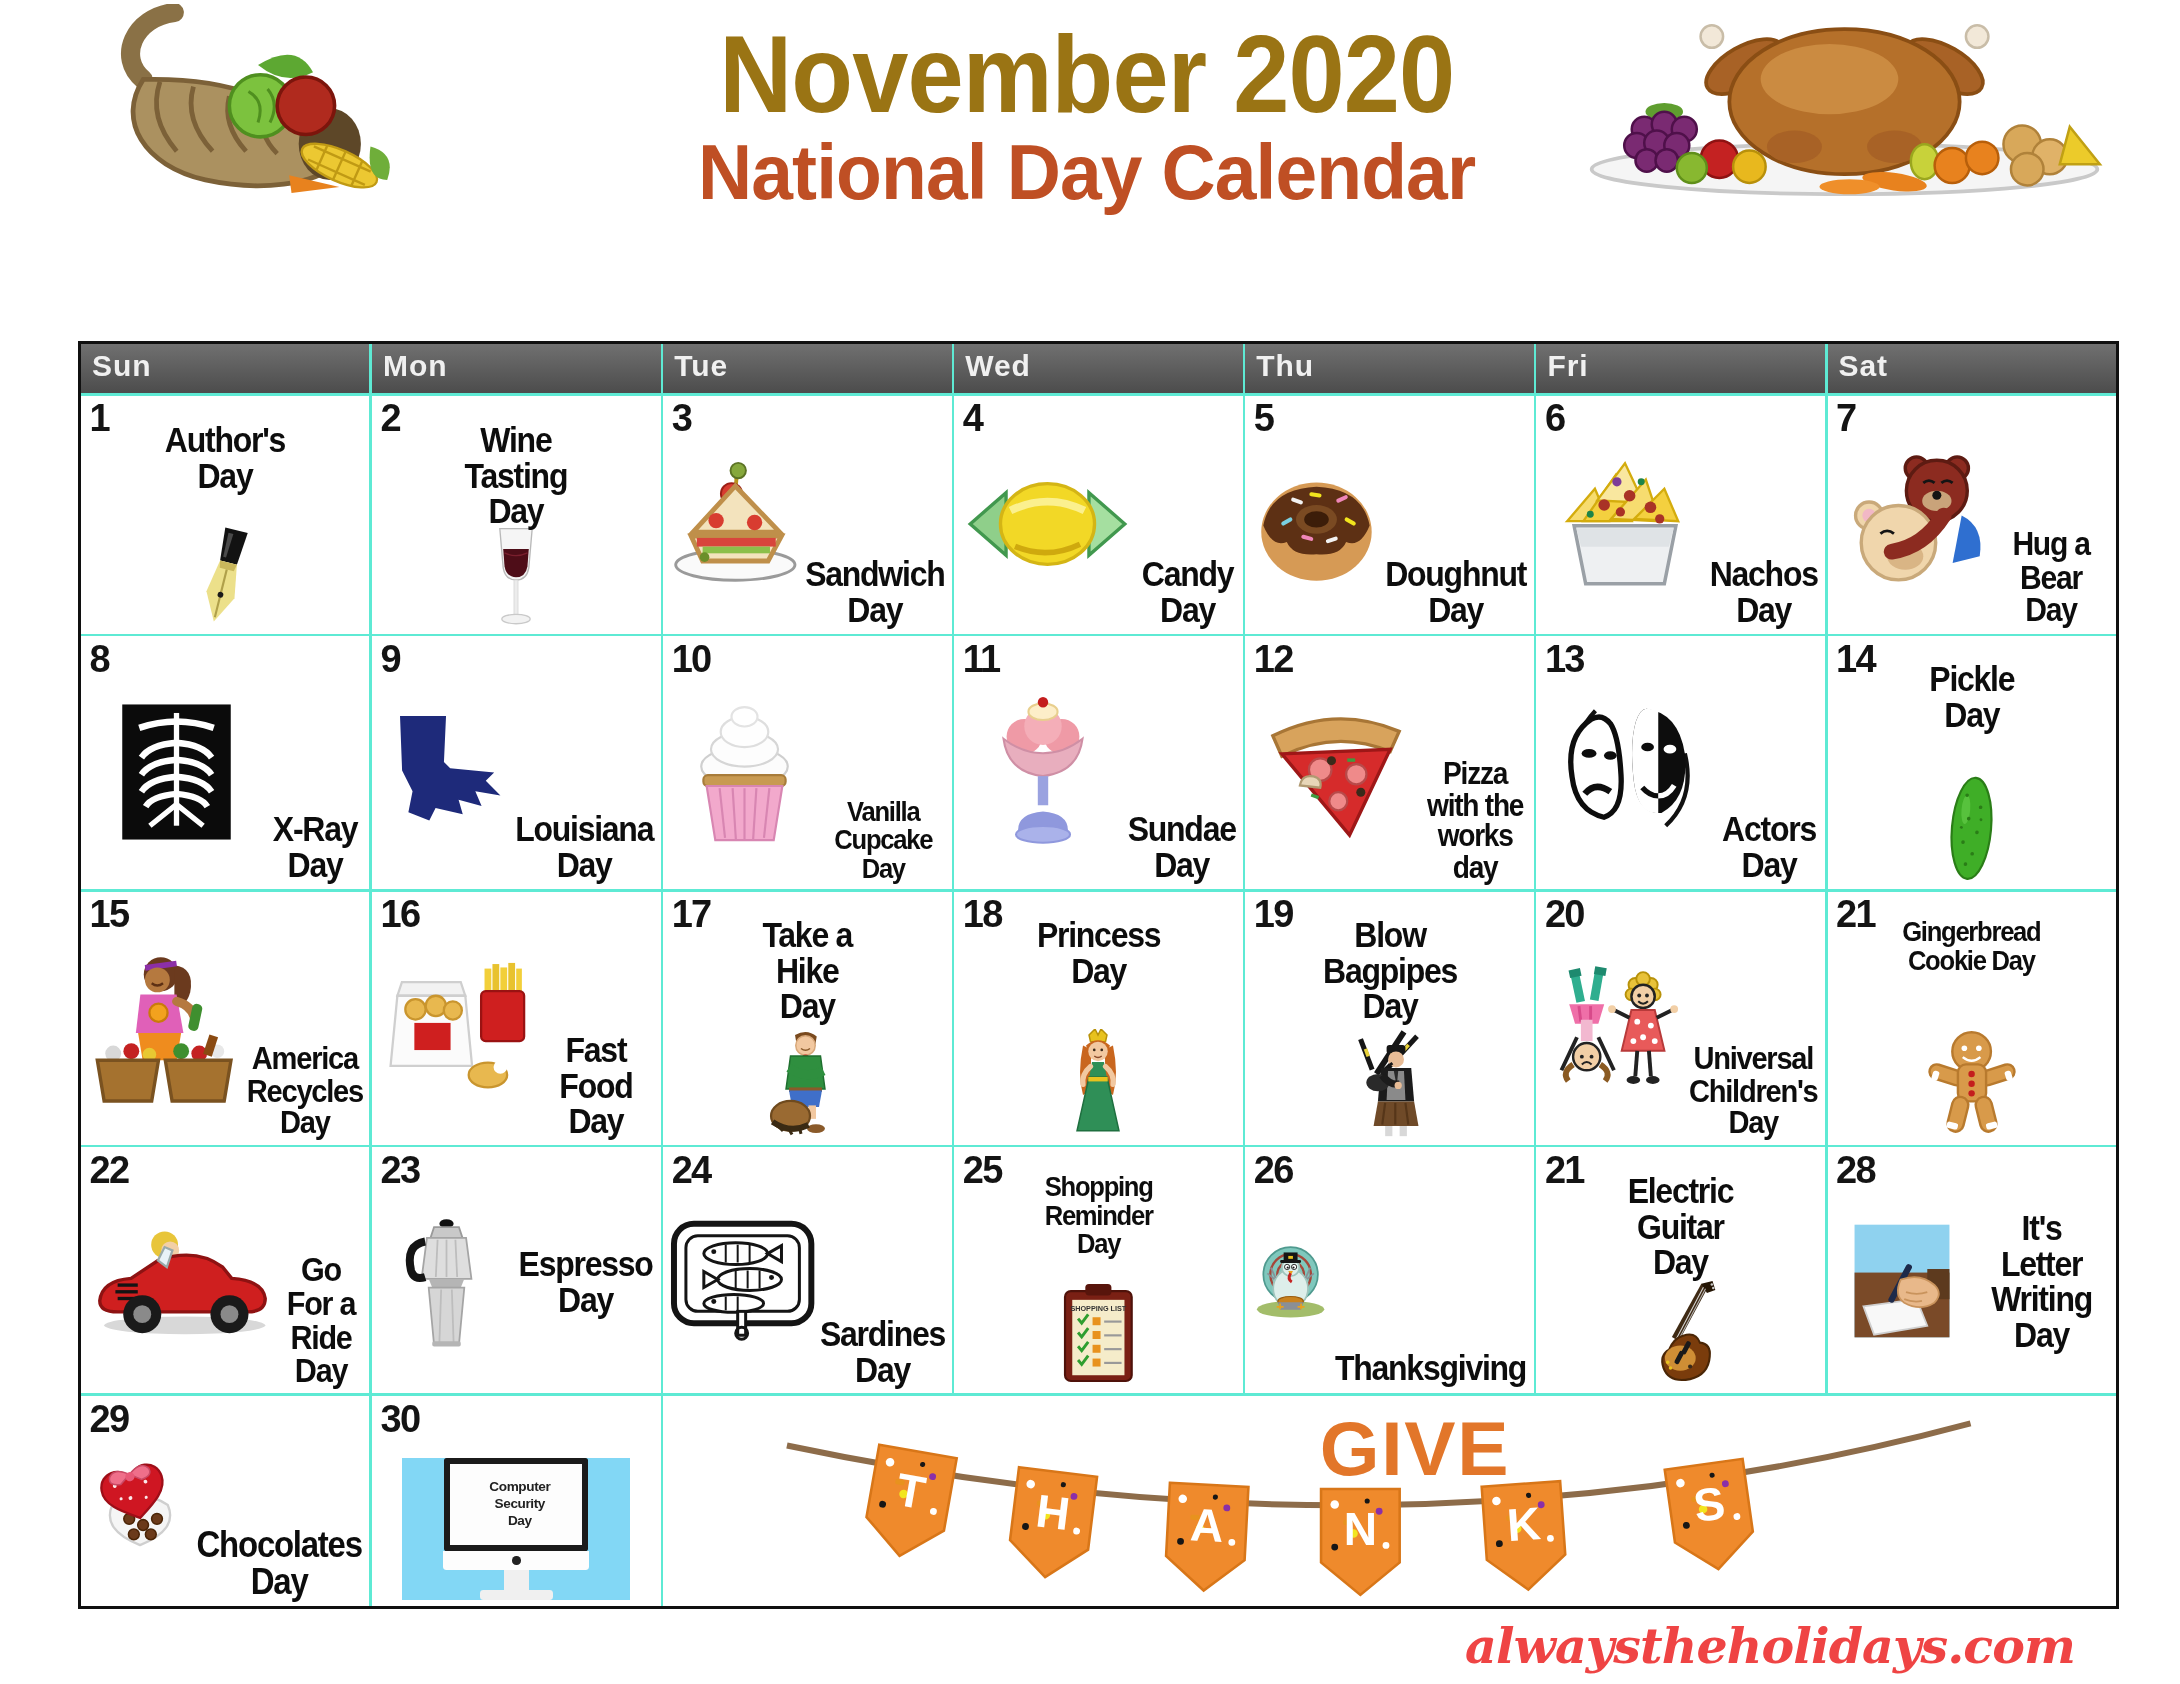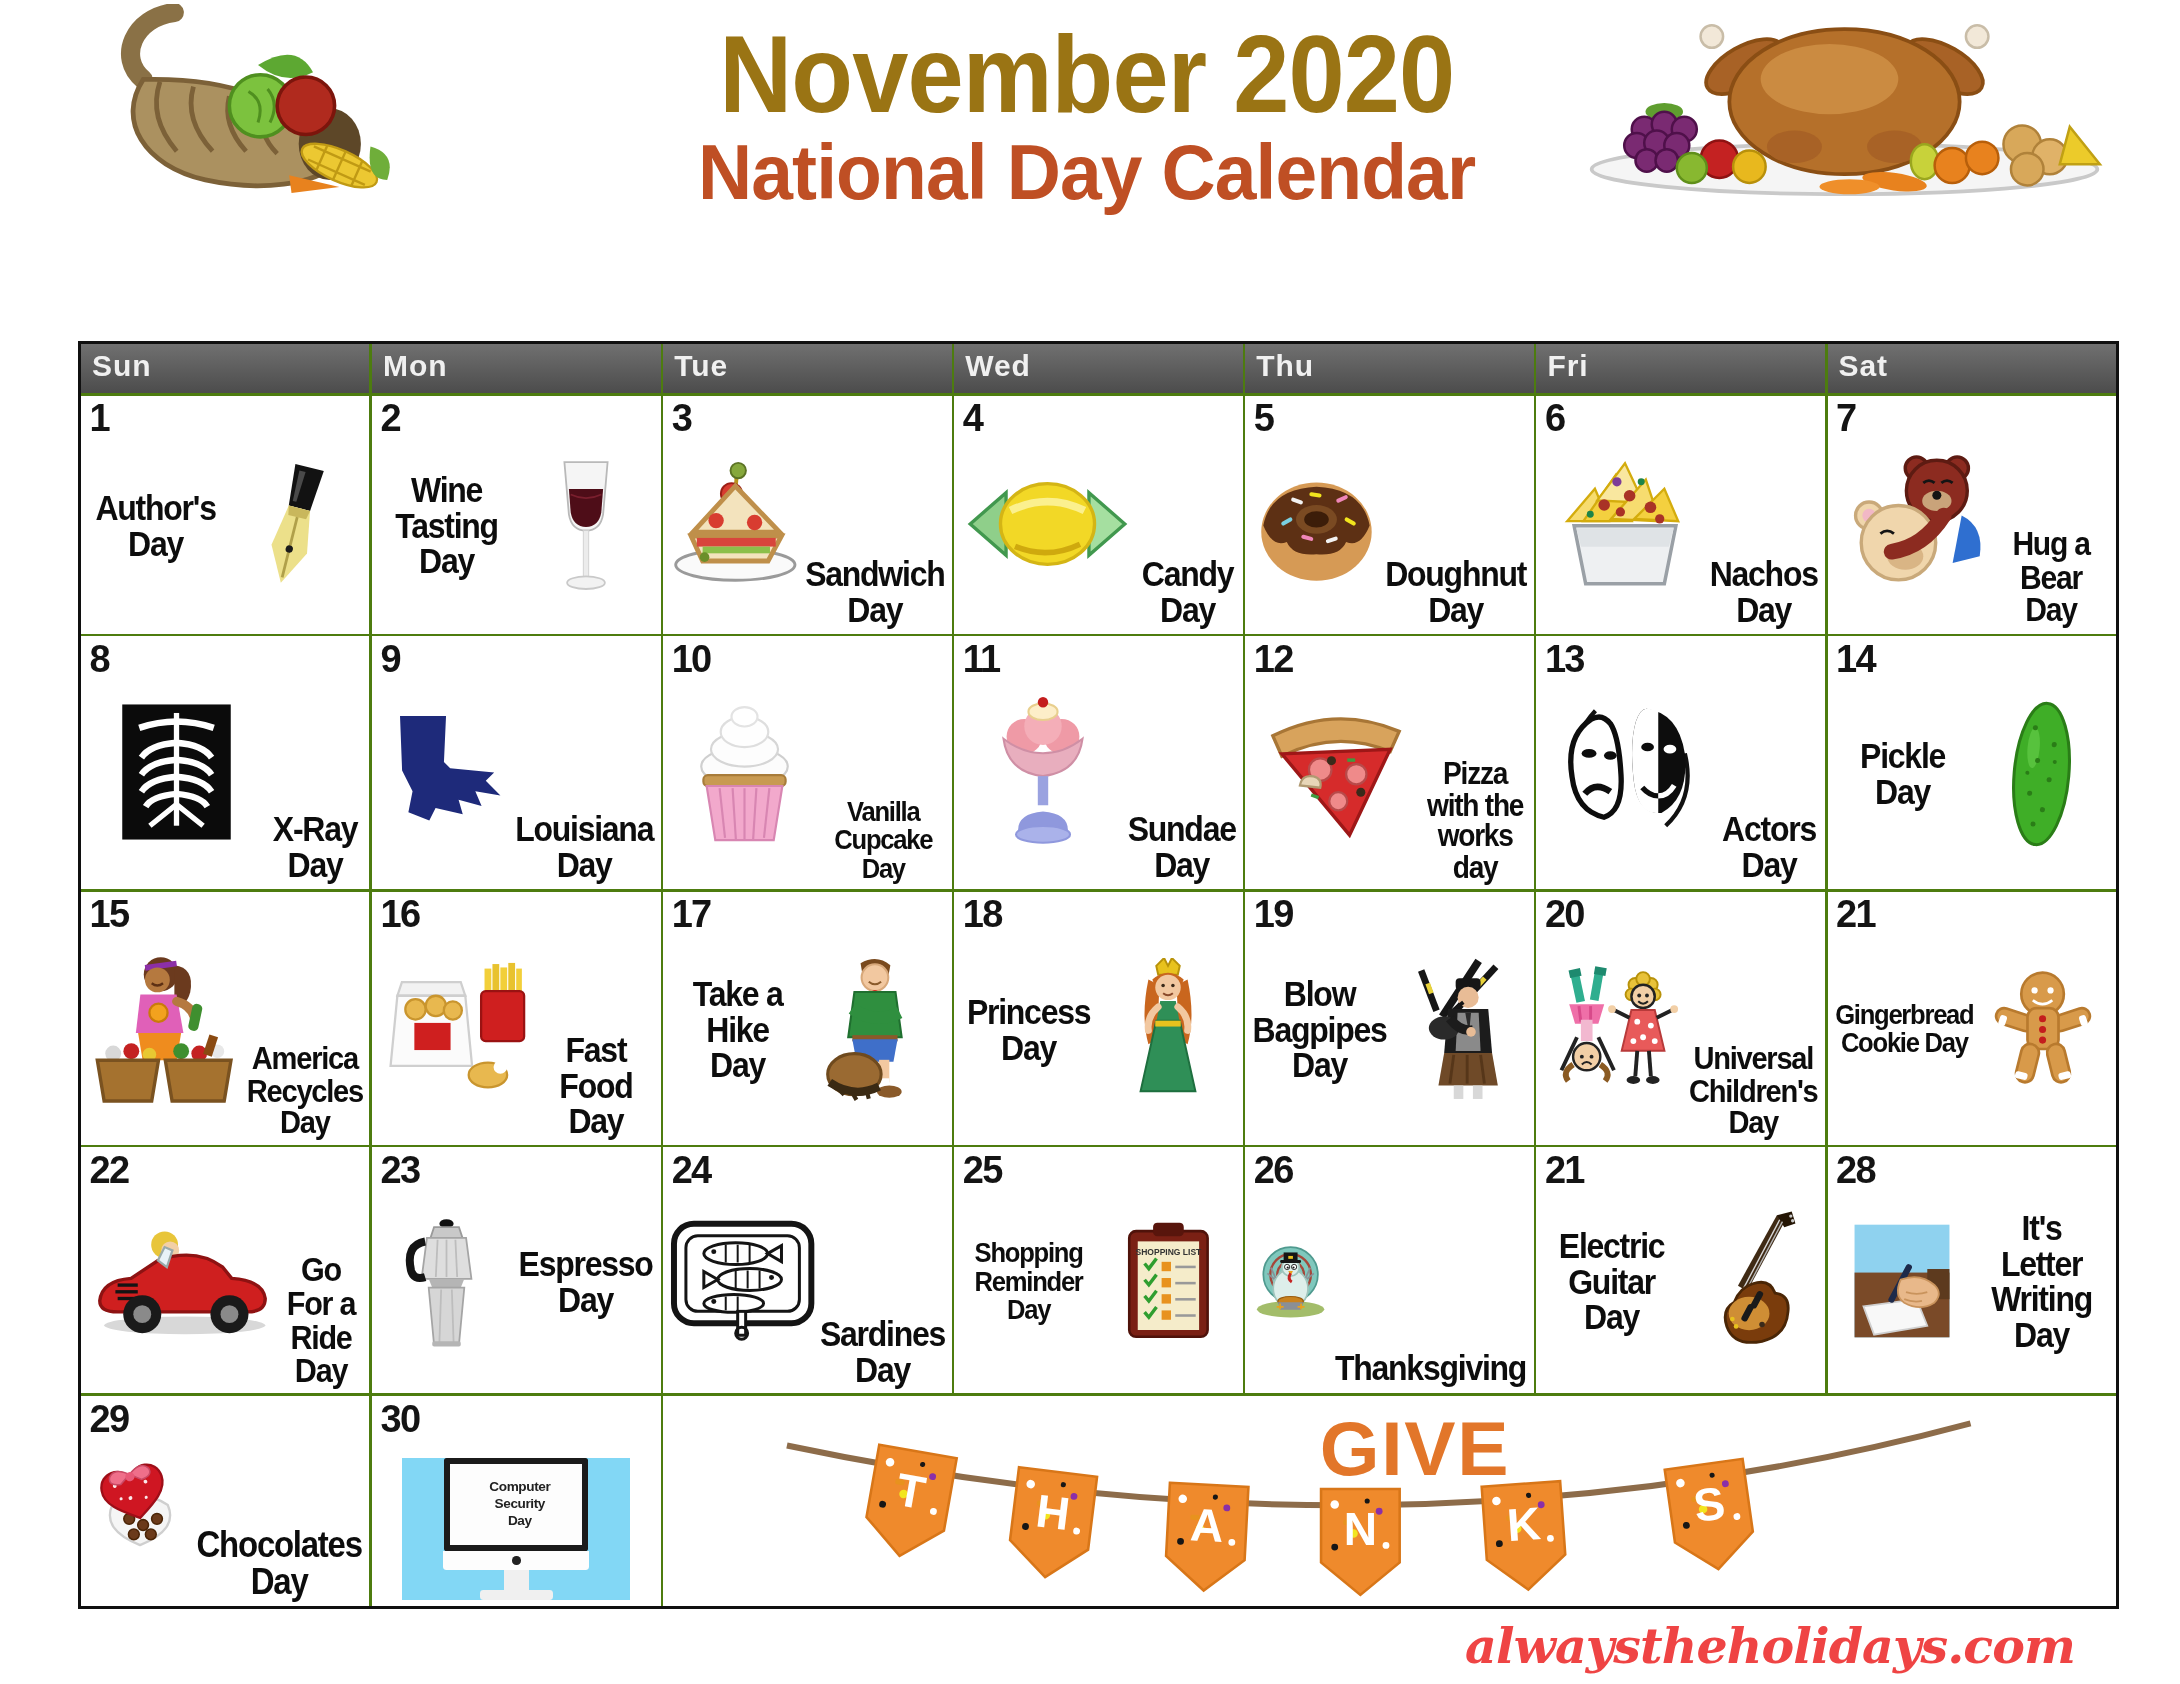--- a/index.html
+++ b/index.html
@@ -16,34 +16,34 @@
     position:absolute; top:129px; left:50%; transform:translateX(-50.5%) scale(1,1.05);
     font-size:75px; font-weight:bold; color:#bf4f24; letter-spacing:-0.9px; white-space:nowrap;
   }
   #cornucopia { position:absolute; left:81px; top:4.3px; width:311px; height:194px; }
   #dinner     { position:absolute; left:1572px; top:4.3px; width:545px; height:194px; }
   
   #grid {
     position:absolute; left:78px; top:341px; width:2041px; height:1268px;
     display:grid; grid-template-columns:repeat(7,1fr);
     grid-template-rows:49px 238px 253px 253px 246px 1fr;
-    gap:2.6px; background:#4d7c0f; border:3.4px solid #101010; box-sizing:border-box;
+    gap:2.6px; background:#5eead4; border:3.4px solid #101010; box-sizing:border-box;
   }
   .wd {
     background:linear-gradient(#707070,#4c4c4c); color:#f0f0f0; font-weight:bold;
     font-size:30px; padding:5.1px 0 0 11px; letter-spacing:0.9px;
   }
   .cell { background:#ffffff; position:relative; overflow:hidden; }
   .num {
     position:absolute; top:1.7px; left:8.5px; font-size:38px; font-weight:bold;
     color:#141414; letter-spacing:-1.7px; z-index:2;
   }
   .inner { position:absolute; inset:0; display:flex; box-sizing:border-box; }
   .cell.col  .inner { flex-direction:row; align-items:center; padding:25.6px 5.1px 6.8px; }
-  .cell.row  .inner, .cell.rowrev .inner { flex-direction:row; align-items:center; padding:29px 5.1px 6.8px; }
+  .cell.row  .inner, .cell.rowrev .inner { flex-direction:column; align-items:center; padding:29px 5.1px 6.8px; }
   .cell.rowrev .inner { flex-direction:row; }
   .icon { display:flex; align-items:center; justify-content:center; min-height:0; min-width:0; }
   .cell.col .icon { flex:1 1 auto; width:100%; }
   .cell.row .icon, .cell.rowrev .icon { flex:1 1 50%; height:96%; }
   .icon svg { max-width:100%; max-height:100%; }
   .label {
     font-weight:bold; color:#0d0d0d; text-align:center; line-height:1.02;
     letter-spacing:-1.3px; font-size:33px; transform:scale(.97,1.06);
   }
   .cell.col .label { margin-top:auto; padding-bottom:1.7px; }

